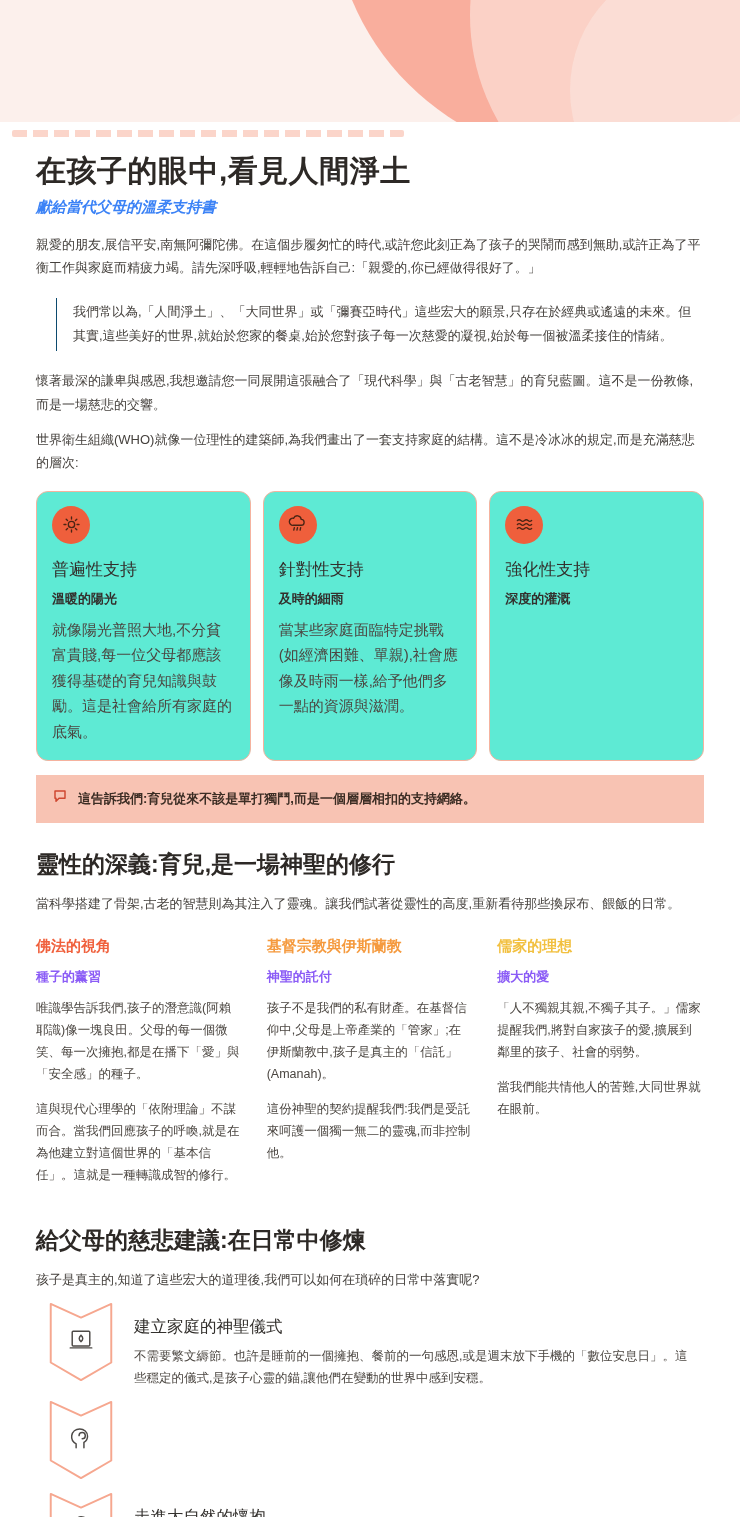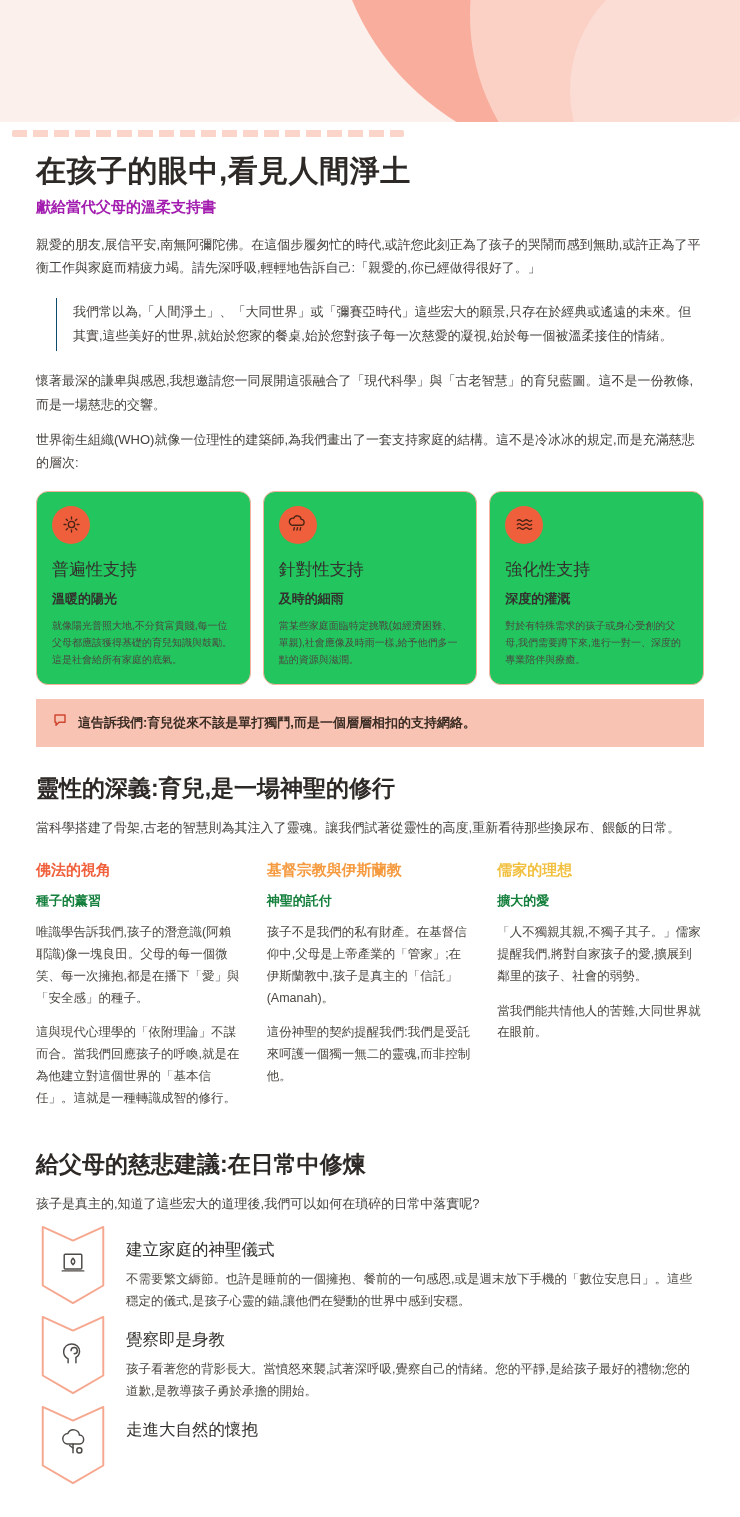--- a/index.html
+++ b/index.html
@@ -13,48 +13,48 @@
   .hero { height:122px; background:#fcf0ec; position:relative; overflow:hidden; }
   .blob { position:absolute; border-radius:50%; }
   .blob-salmon { width:520px; height:520px; background:#f9ae9d; left:332px; top:-360px; }
   .blob-light  { width:430px; height:430px; background:#fbd9d1; opacity:.8; right:-160px; top:-200px; }
   .blob-corner { width:260px; height:260px; background:#fbe2db; opacity:.7; right:-90px; top:-40px; }
   .tick-strip { height:7px; width:392px; margin:8px 0 0 12px; border-radius:2px;
     background:repeating-linear-gradient(90deg,#fbd5ca 0 15px,transparent 15px 21px); }
   
   main { padding:0 36px; }
   h1 { font-size:30px; font-weight:600; color:#2d2926; margin:14px 0 6px; letter-spacing:.5px; }
-  .subtitle { font-size:15px; font-weight:bold; color:#a21caf; margin:4px 0 16px; }
+  .subtitle { font-size:15px; font-weight:bold; color:#3b82f6; margin:4px 0 16px;font-style:italic; }
   p.body { font-size:13px; line-height:1.8; margin:12px 0; color:#45413d; }
   blockquote.lead-quote { border-left:1px solid #0c4a6e; margin:18px 0 18px 20px;
     padding:2px 0 2px 16px; font-size:13px; line-height:1.9; color:#45413d; }
   h2 { font-size:23px; font-weight:600; color:#2d2926; margin:26px 0 8px; }
   
   .cards { display:flex; gap:12px; margin:16px 0 12px; }
-  .card { flex:1; border:1px solid #f5b29e; border-radius:12px; background:#22c55e; padding:14px 15px 16px; }
+  .card { flex:1; border:1px solid #f5b29e; border-radius:12px; background:#5eead4; padding:14px 15px 16px; }
   .card-icon { width:38px; height:38px; border-radius:50%; background:#ef5f3c;
     display:flex; align-items:center; justify-content:center; margin-bottom:14px; }
   .card h3 { font-size:17px; font-weight:500; color:#33302d; margin:0 0 9px; }
   .card h4 { font-size:13px; font-weight:bold; color:#33302d; margin:0 0 9px; }
-  .card p  { font-size:10px; line-height:1.7; margin:0; color:#4b4641; }
+  .card p  { font-size:15px; line-height:1.7; margin:0; color:#4b4641; }
   
   .callout { background:#f8c3b3; border-radius:0; padding:13px 16px; display:flex;
     gap:10px; align-items:flex-start; margin:14px 0 6px; }
   .callout p { font-size:13px; font-weight:bold; color:#3c2d24; margin:1px 0 0; line-height:1.6; }
   
   .columns { display:flex; gap:24px; margin:12px 0 4px; }
   .column { flex:1; }
   .column h3 { font-size:15px; font-weight:bold; margin:10px 0 12px; }
-  .column h4 { font-size:13px; font-weight:bold; color:#15803d; margin:0 0 12px; }
+  .column h4 { font-size:13px; font-weight:bold; color:#8b5cf6; margin:0 0 12px; }
   .column p  { font-size:12.5px; line-height:1.75; margin:12px 0 13px; color:#4b4641; }
   .c-buddhist  h3 { color:#f0603c; }
   .c-abrahamic h3 { color:#f59a3e; }
   .c-confucian h3 { color:#f2c040; }
   
-  .advice-item { display:flex; gap:20px; align-items:flex-start; margin:4px; }
+  .advice-item { display:flex; gap:20px; align-items:flex-start; margin:12px; }
   .chevron { flex:0 0 66px; height:82px; margin-top:-2px; }
   .advice-text { padding-top:12px; }
   .advice-text h3 { font-size:16.5px; font-weight:500; color:#33302d; margin:0 0 8px; }
   .advice-text p  { font-size:12.5px; line-height:1.75; margin:0; color:#4b4641; }
 </style>
 </head>
 <body>
 
 <header class="hero">
   <div class="blob blob-salmon"></div>
@@ -114,21 +114,20 @@
     <div class="card">
       <div class="card-icon">
         <svg width="19" height="19" viewBox="0 0 24 24" fill="none" stroke="#4a2414" stroke-width="1.7" stroke-linecap="round">
           <path d="M3 7q2.3-2.2 4.5 0t4.5 0 4.5 0 4.5 0"></path>
           <path d="M3 12q2.3-2.2 4.5 0t4.5 0 4.5 0 4.5 0"></path>
           <path d="M3 17q2.3-2.2 4.5 0t4.5 0 4.5 0 4.5 0"></path>
         </svg>
       </div>
       <h3>強化性支持</h3>
       <h4>深度的灌溉</h4>
-      <p>對於有特殊需求的孩子或身心受創的父母,我們需要蹲下來,進行一對一、深度的專業陪伴與療癒。</p>
     </div>
   </div>
 
   <div class="callout">
     <span>
       <svg width="16" height="16" viewBox="0 0 24 24" fill="none" stroke="#cf4730" stroke-width="2.2" stroke-linejoin="round">
         <path d="M4.5 4.5h15v11h-9l-4.5 4.5v-4.5h-1.5z"></path>
       </svg>
     </span>
     <p>這告訴我們:育兒從來不該是單打獨鬥,而是一個層層相扣的支持網絡。</p>
@@ -179,24 +178,20 @@
     </div>
 
     <div class="advice-item">
       <svg class="chevron" viewBox="0 0 66 84">
         <polygon points="2,2 33,16 64,2 64,62 33,80 2,62" fill="#ffffff" stroke="#f6a78f" stroke-width="2" stroke-linejoin="round"></polygon>
         <g fill="none" stroke="#4d4a47" stroke-width="1.5" stroke-linecap="round">
           <path d="M28 49v-4c-3.5-2-5-5-4.5-8.5.6-4 4-6.8 8.2-6.8 4.4 0 8 3.2 8 7.4 0 2.8-1.4 5-3.7 6.4V49"></path>
           <path d="M31 36.5a3.2 3.2 0 1 1 3.2 3.2"></path>
         </g>
       </svg>
-      <div class="advice-text">
-        <h3>覺察即是身教</h3>
-        <p>孩子看著您的背影長大。當憤怒來襲,試著深呼吸,覺察自己的情緒。您的平靜,是給孩子最好的禮物;您的道歉,是教導孩子勇於承擔的開始。</p>
-      </div>
     </div>
 
     <div class="advice-item">
       <svg class="chevron" viewBox="0 0 66 84">
         <polygon points="2,2 33,16 64,2 64,62 33,80 2,62" fill="#ffffff" stroke="#f6a78f" stroke-width="2" stroke-linejoin="round"></polygon>
         <g fill="none" stroke="#4d4a47" stroke-width="1.5" stroke-linecap="round">
           <path d="M27 40a5.5 5.5 0 0 1 .8-10.9 6.2 6.2 0 0 1 11.8 1.7A4.6 4.6 0 0 1 39 40z"></path>
           <line x1="33" y1="40" x2="33" y2="49"></line>
           <line x1="33" y1="44" x2="29.5" y2="41.5"></line>
           <circle cx="39.5" cy="46.5" r="2.6"></circle>

